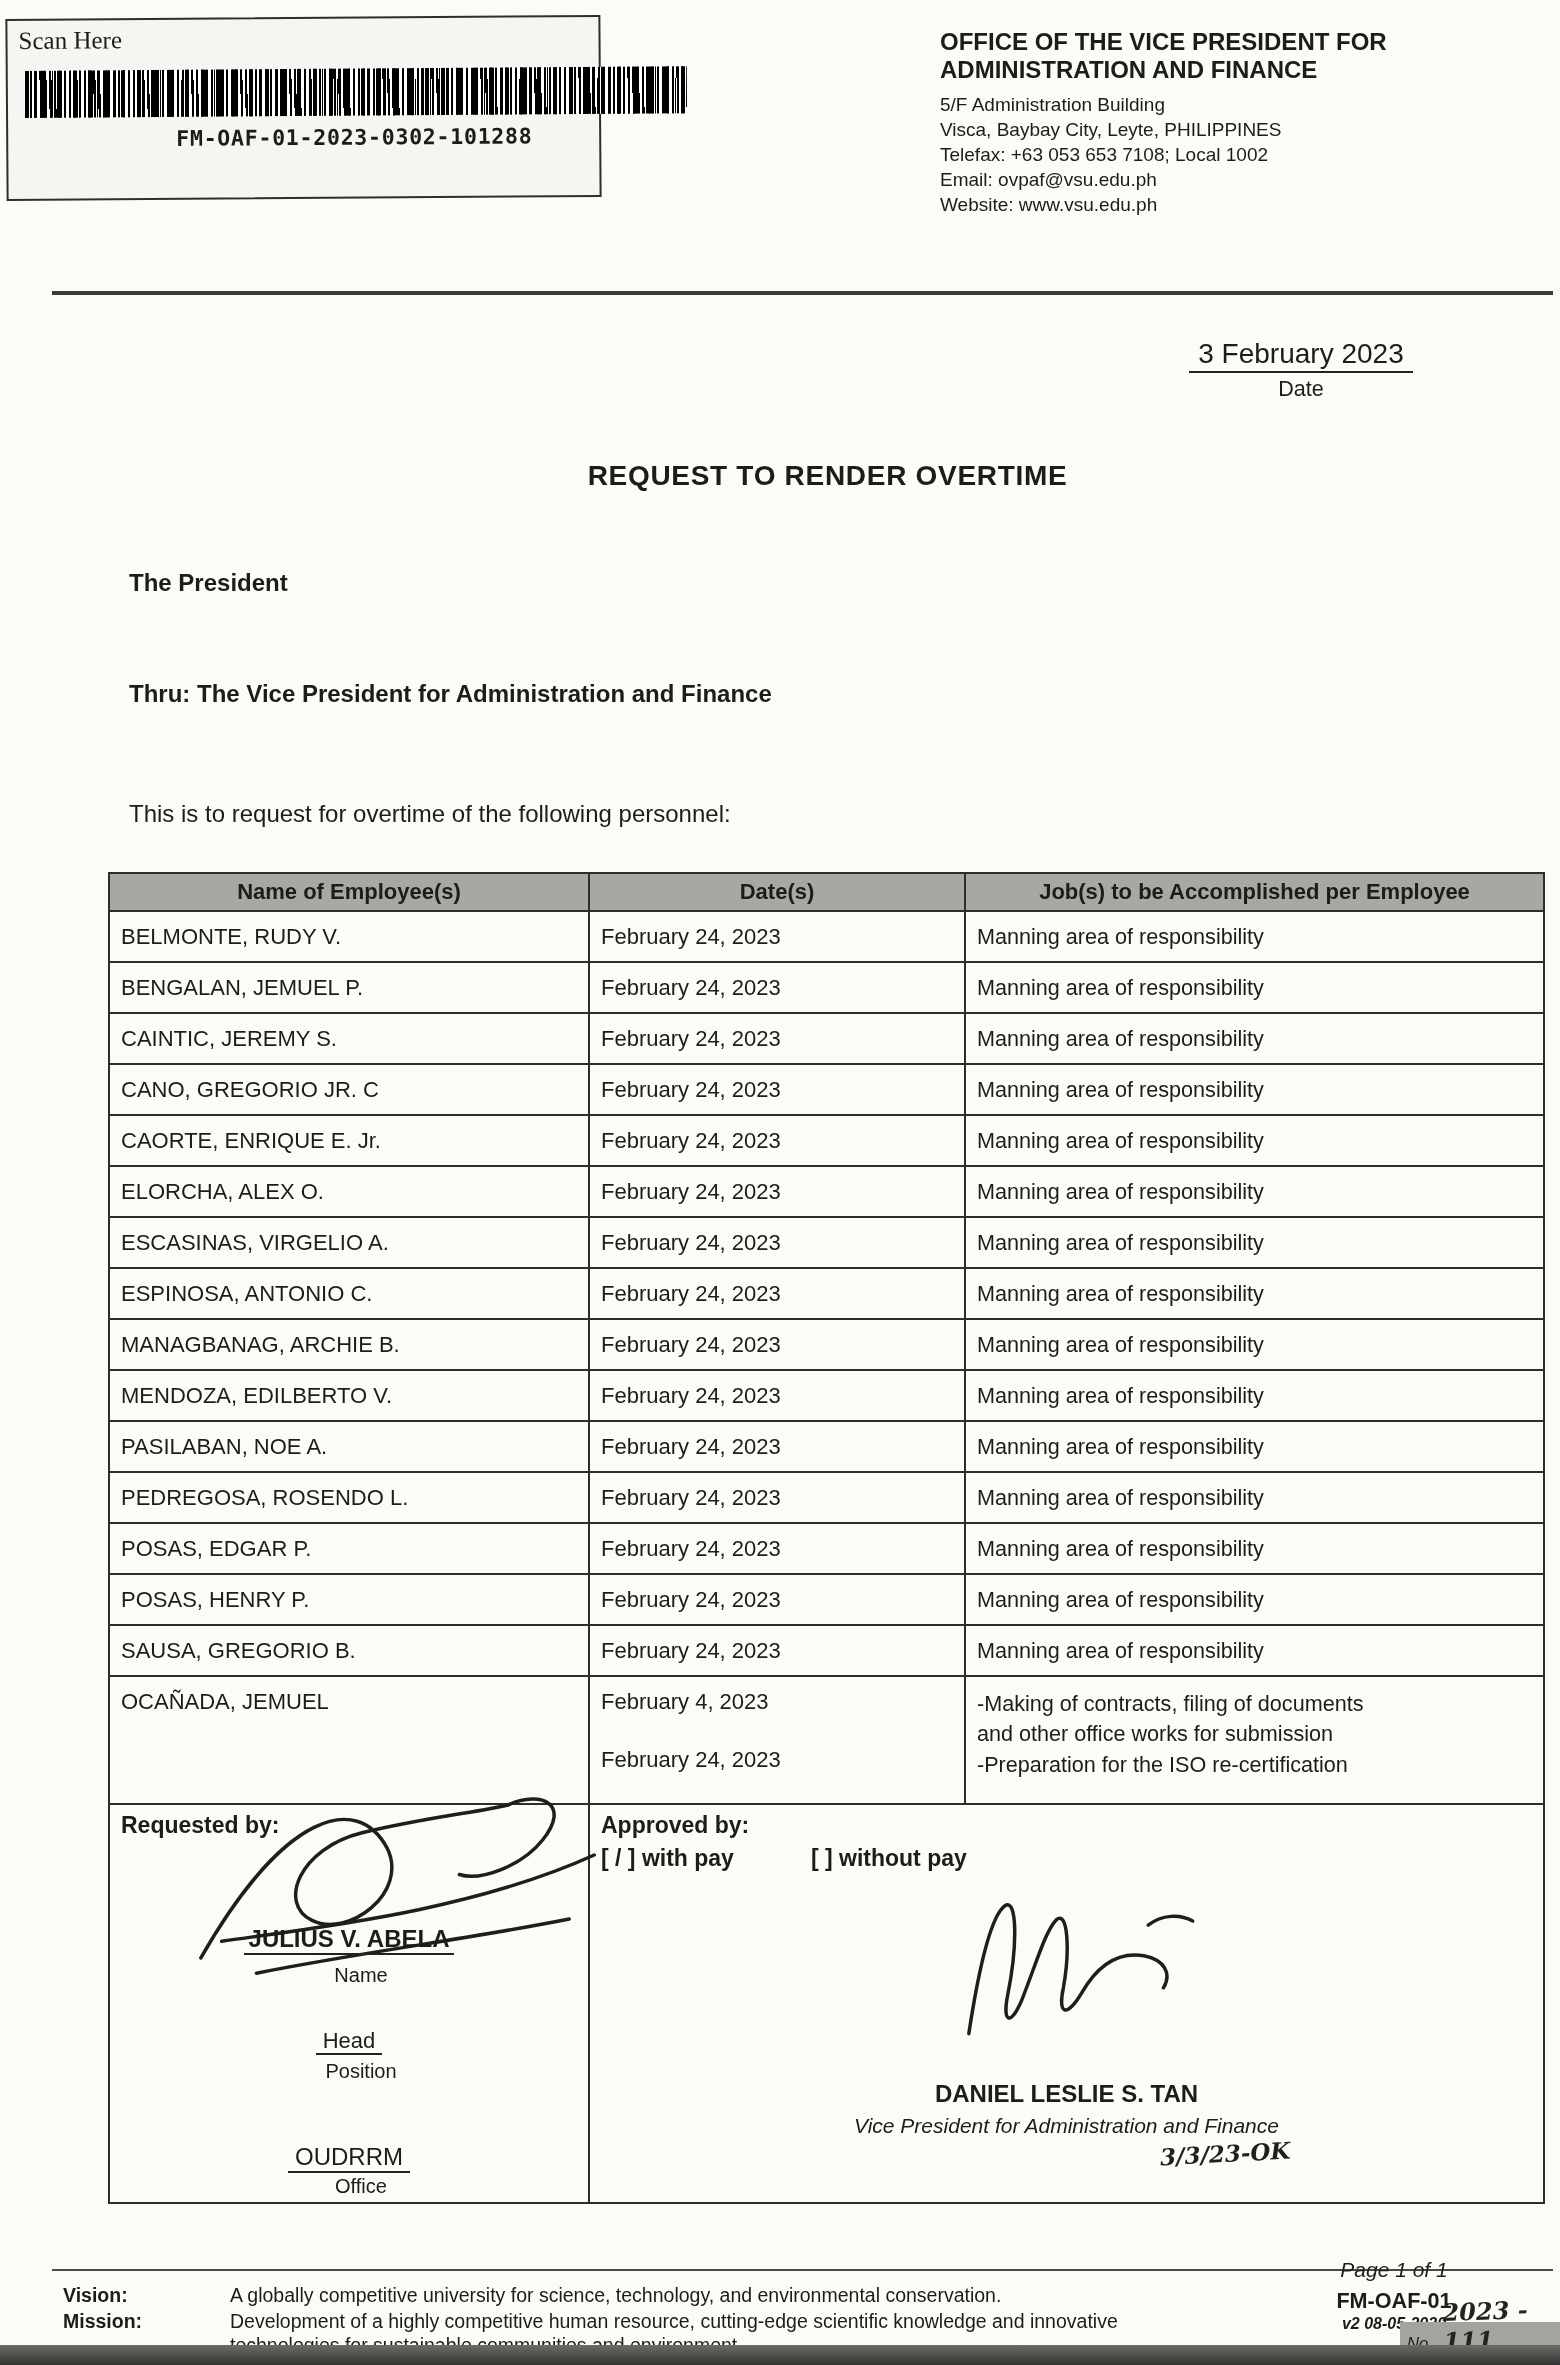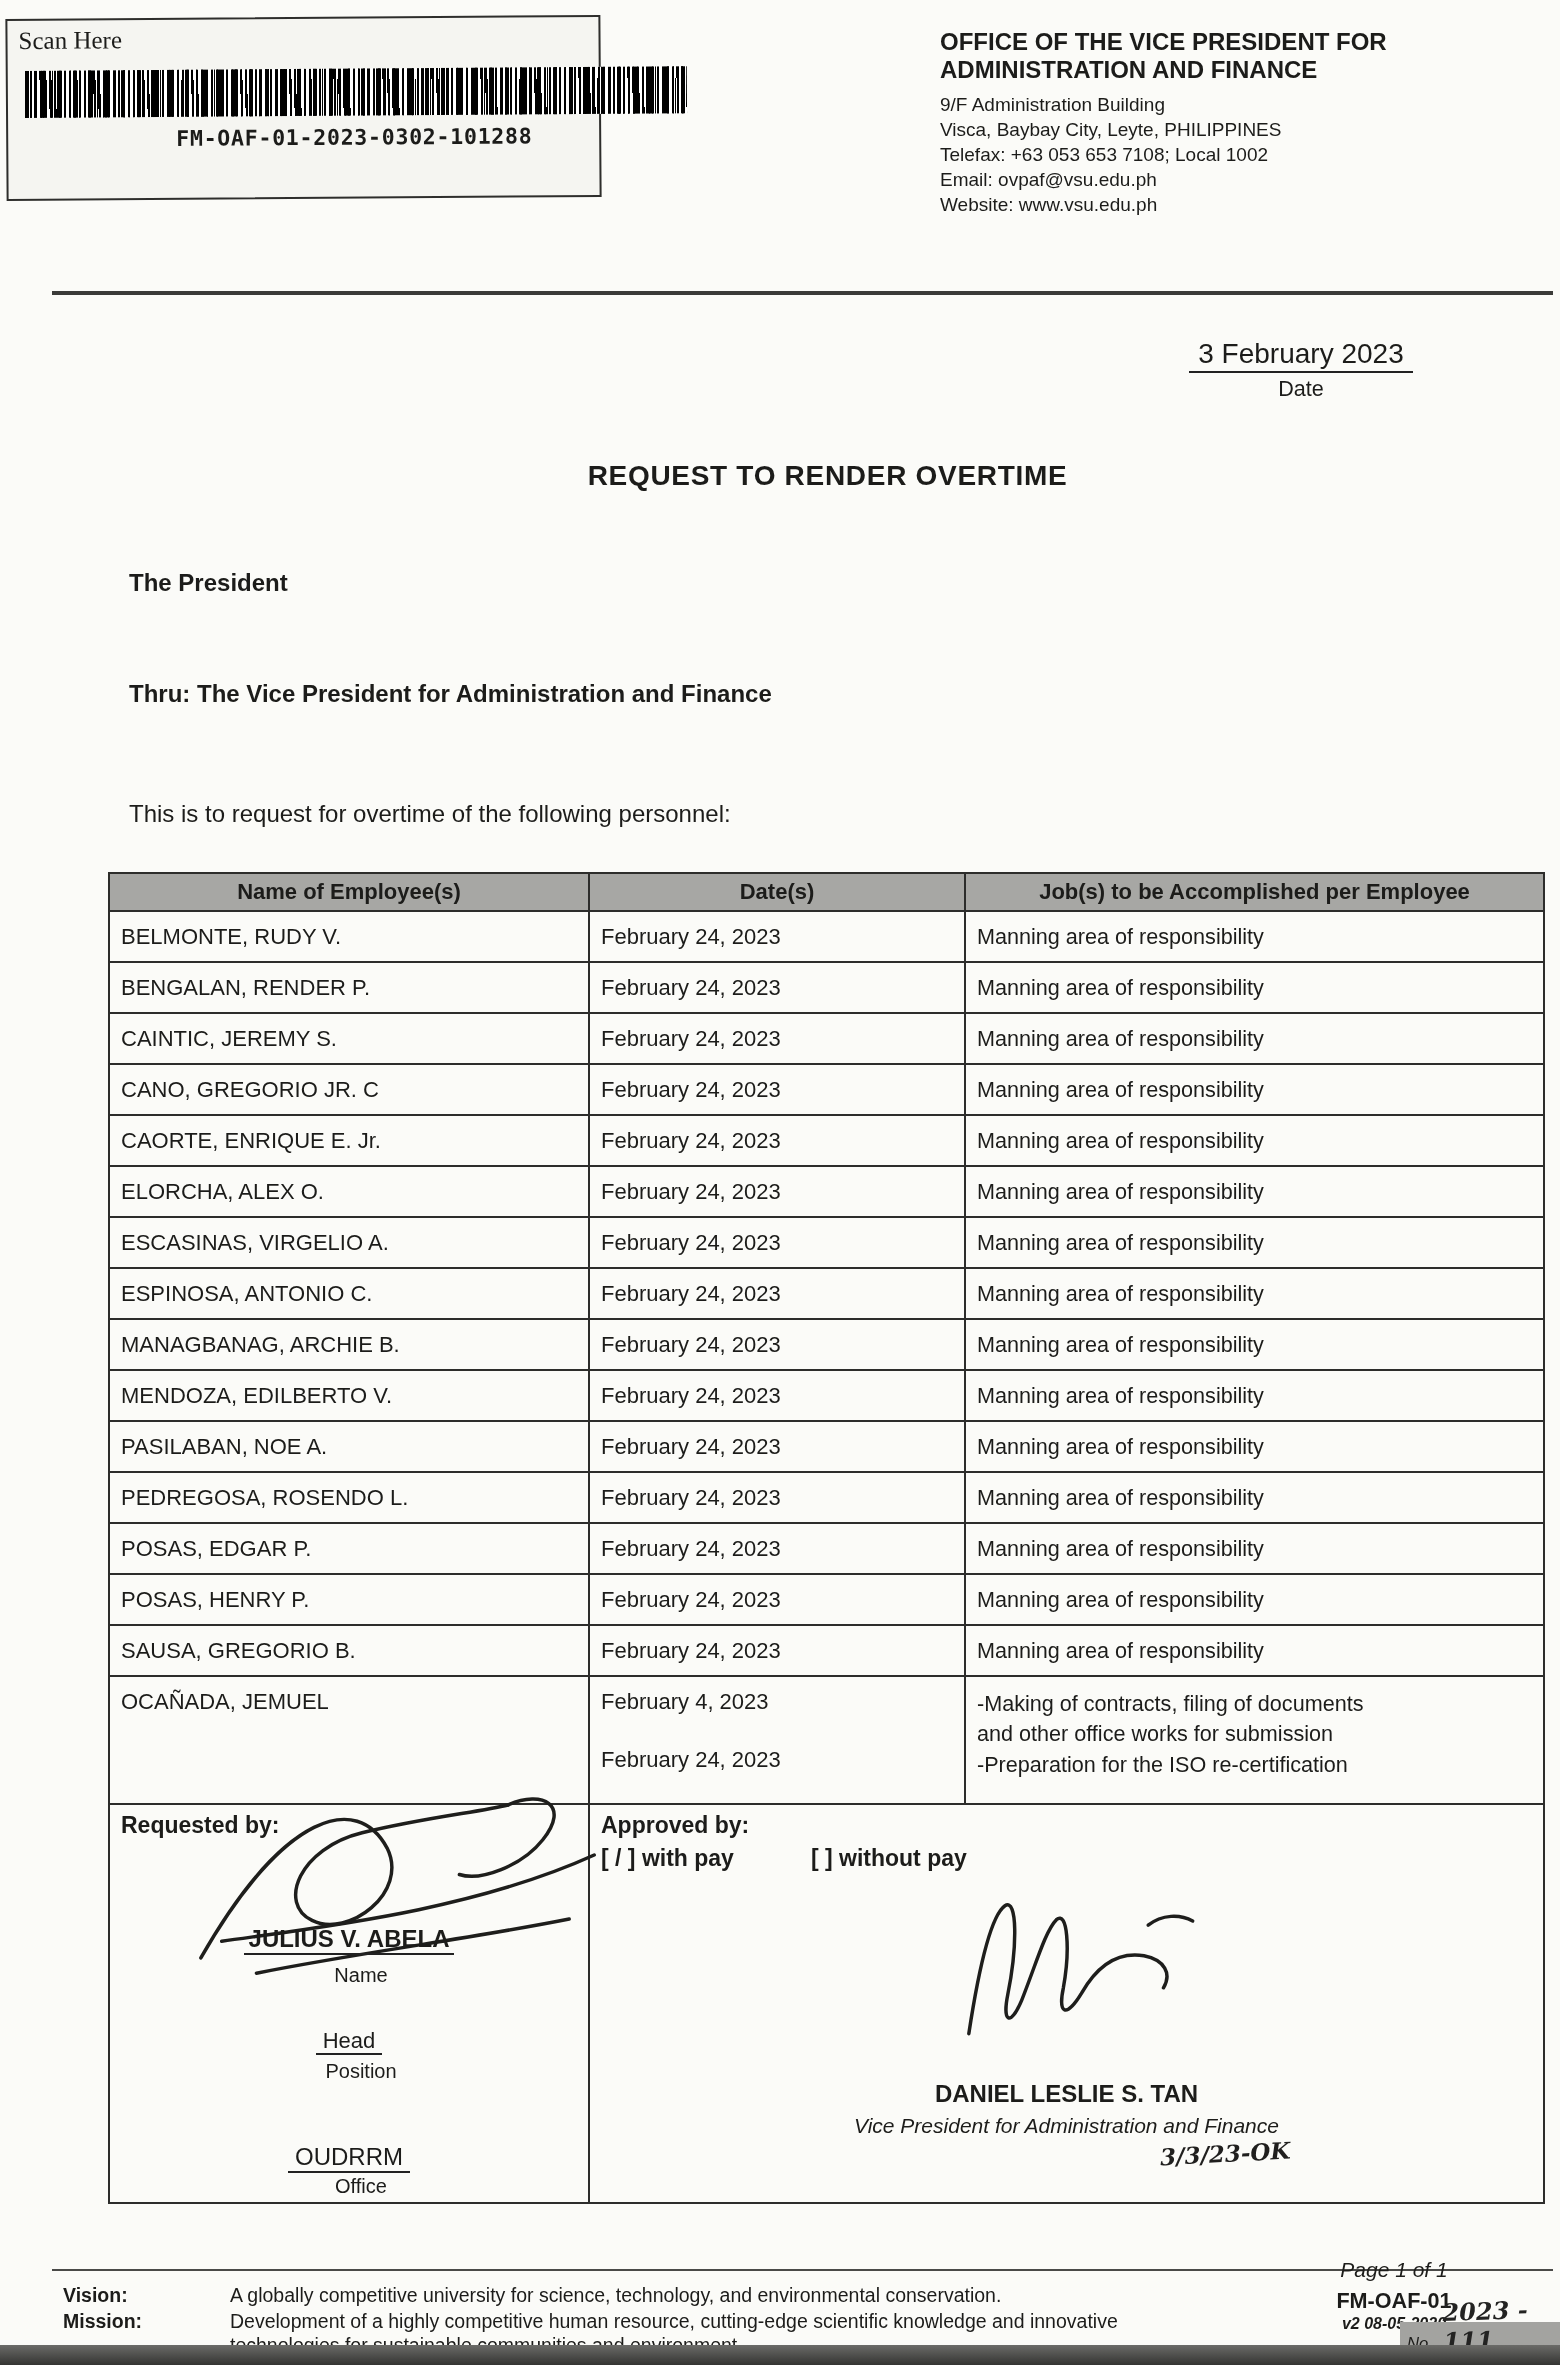--- a/index.html
+++ b/index.html
@@ -174,21 +174,21 @@
     <div class="barcode"></div>
     <div class="barcode-label">FM-OAF-01-2023-0302-101288</div>
   </div>
 
   <div class="letterhead">
     <div class="lh-title">
       <div>OFFICE OF THE VICE PRESIDENT FOR</div>
       <div>ADMINISTRATION AND FINANCE</div>
     </div>
     <div class="lh-lines">
-      <div>9/F Administration Building</div>
+      <div>5/F Administration Building</div>
       <div>Visca, Baybay City, Leyte, PHILIPPINES</div>
       <div>Telefax: +63 053 653 7108; Local 1002</div>
       <div>Email: ovpaf@vsu.edu.ph</div>
       <div>Website: www.vsu.edu.ph</div>
     </div>
   </div>
 
   <div class="top-rule"></div>
 
   <div class="date-block">
@@ -216,21 +216,21 @@
     </thead>
     <tbody>
 
         <tr>
           <td class="cell-name">BELMONTE, RUDY V.</td>
           <td class="cell-date">February 24, 2023</td>
           <td class="cell-job">Manning area of responsibility</td>
         </tr>
 
         <tr>
-          <td class="cell-name">BENGALAN, RENDER P.</td>
+          <td class="cell-name">BENGALAN, JEMUEL P.</td>
           <td class="cell-date">February 24, 2023</td>
           <td class="cell-job">Manning area of responsibility</td>
         </tr>
 
         <tr>
           <td class="cell-name">CAINTIC, JEREMY S.</td>
           <td class="cell-date">February 24, 2023</td>
           <td class="cell-job">Manning area of responsibility</td>
         </tr>
 

